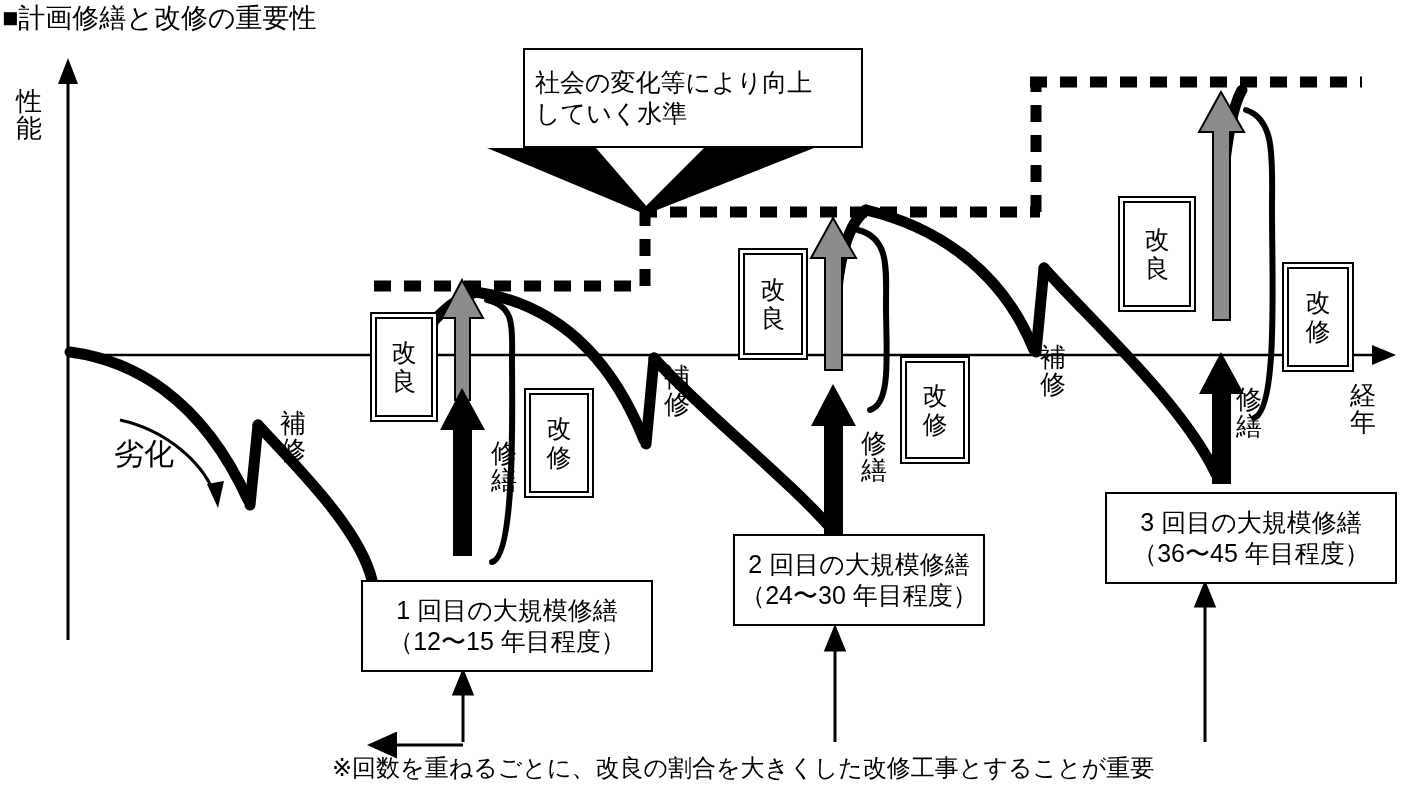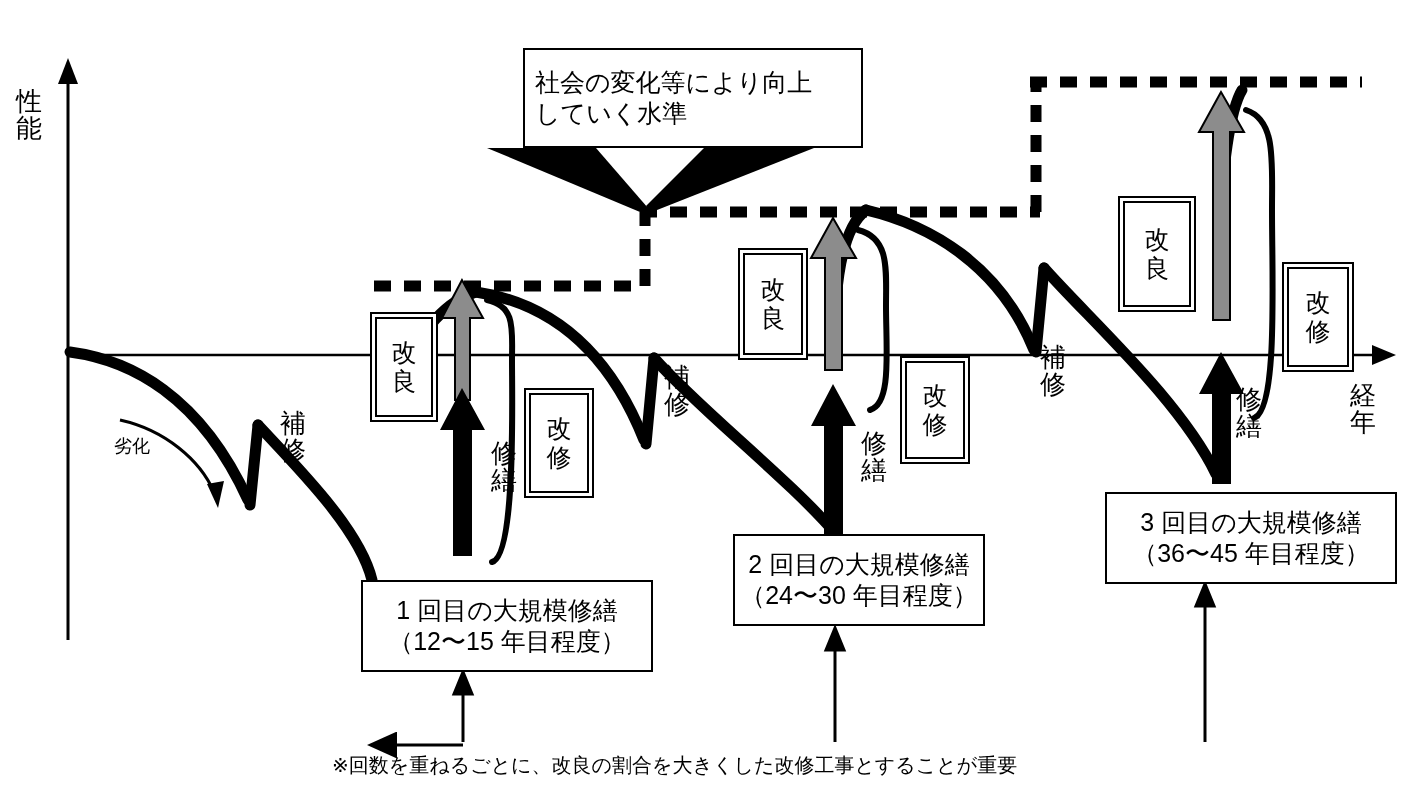--- a/index.html
+++ b/index.html
@@ -15,21 +15,21 @@
   .title{
     position:absolute;left:2px;top:0px;
     font-size:27px;font-weight:400;letter-spacing:0px;
     white-space:nowrap;
   }
   svg.diagram{position:absolute;left:0;top:0;width:1414px;height:798px;}
   .lbl{
     position:absolute;
     white-space:pre;
     line-height:1.22;
-    font-size:18px;
+    font-size:30px;
   }
   .boxlbl{
     position:absolute;
     border:2px solid #000;
     background:#fff;
     display:flex;align-items:center;justify-content:center;
     text-align:center;
     font-size:25px;
     line-height:1.25;
     box-sizing:border-box;
@@ -48,36 +48,37 @@
     width:100%;height:100%;
     display:flex;align-items:center;justify-content:center;
     text-align:center;
     font-size:25px;
     line-height:1.15;
     box-sizing:border-box;
     white-space:pre;
   }
   .footnote{
     position:absolute;
-    font-size:20px;
+    font-size:24px;
     white-space:pre;
   }
   .vert{
     position:absolute;
     font-size:26px;
     line-height:1.05;
     text-align:center;
     white-space:pre;
   }
 </style>
 </head>
 <body>
 
 <div id="stage">
 
+  <div class="title">■計画修繕と改修の重要性</div>
 
   <svg class="diagram" viewBox="0 0 1414 798">
     <defs>
       <marker id="arrowhead" markerWidth="10" markerHeight="9" refX="1" refY="4.5" orient="auto">
         <polygon points="0,0 10,4.5 0,9" fill="#000"></polygon>
       </marker>
     </defs>
 
     <g>
       <line x1="68" y1="640" x2="68" y2="72" stroke="#000" stroke-width="3"></line>

